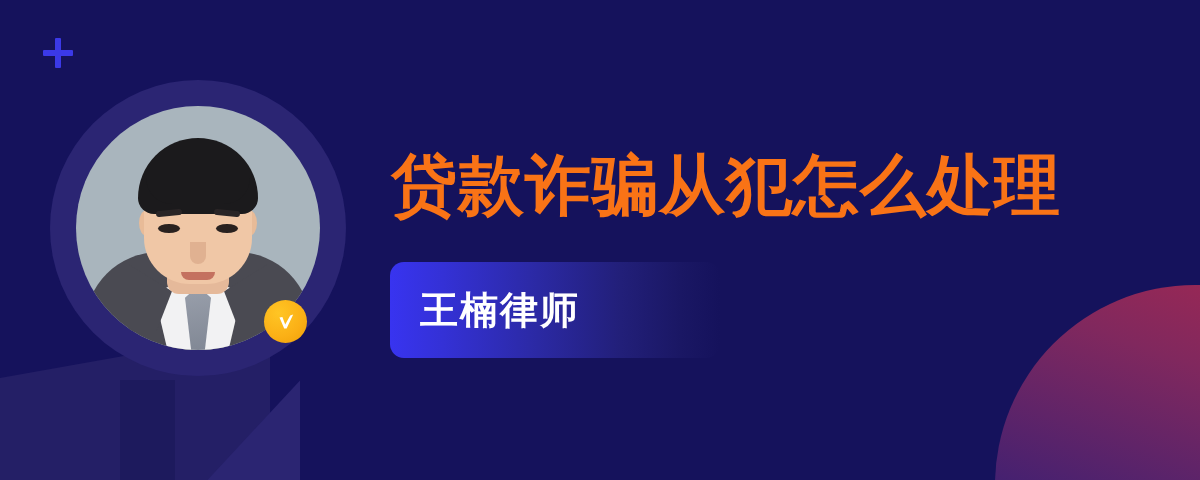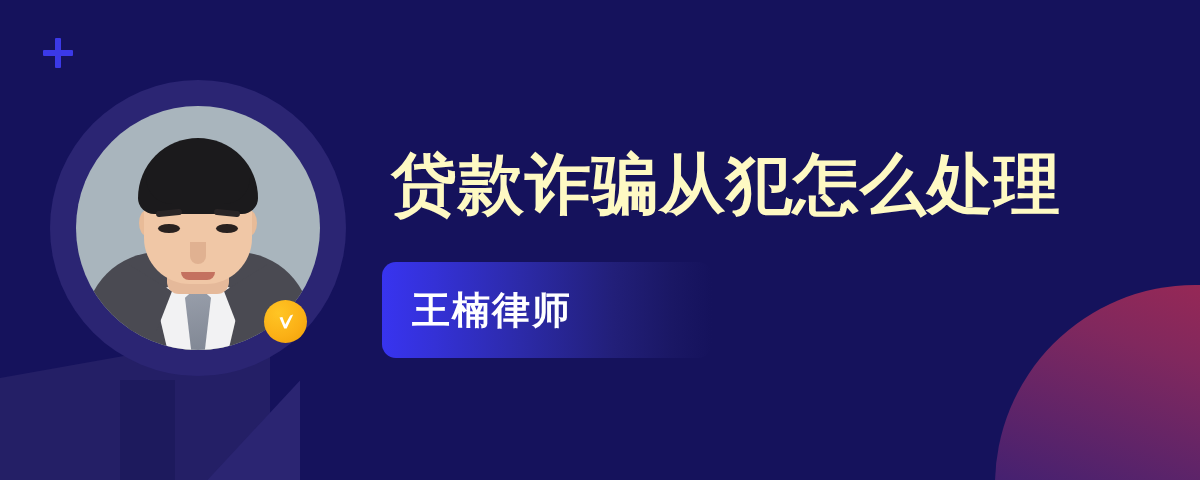--- a/index.html
+++ b/index.html
@@ -267,28 +267,27 @@
   .verified-badge svg { display: block; }
 
   
   .headline {
     position: absolute;
     left: 391px;
     top: 152px;
     font-size: 66px;
     line-height: 1;
     font-weight: bold;
-    color: #fef9c3;
+    color: #f97316;
     letter-spacing: 1px;
     white-space: nowrap;
-    font-family: Liberation Serif, serif;
   }
   .name-chip {
     position: absolute;
-    left: 382px;
+    left: 390px;
     top: 262px;
     width: 330px;
     height: 96px;
     border-radius: 14px;
     background: linear-gradient(90deg, #3834f0 0%, #3431d6 16%, #2c2aa8 42%, #221f79 70%, #1a1764 88%, #15125c 100%);
     display: flex;
     align-items: center;
   }
   .name-chip-label {
     margin-left: 30px;

